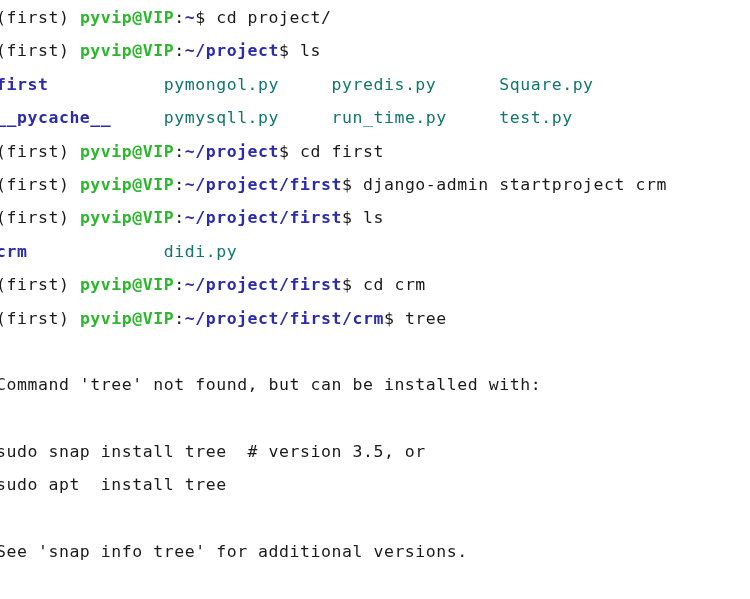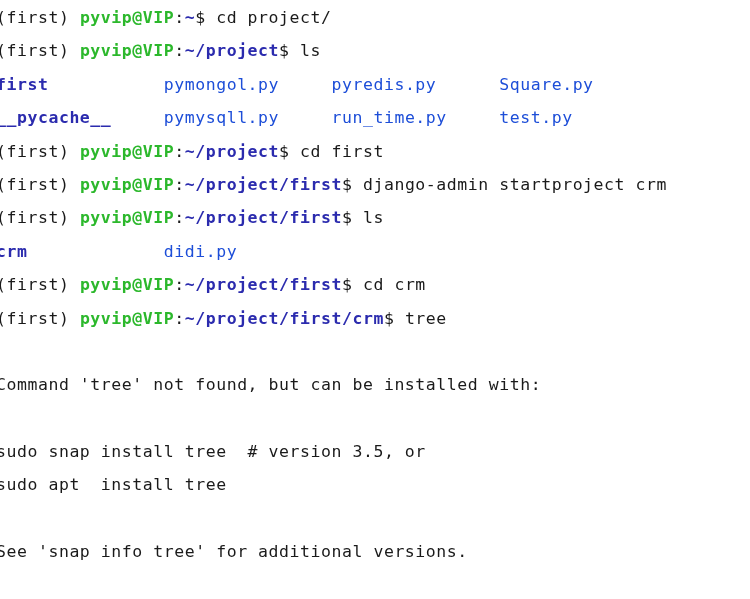--- a/index.html
+++ b/index.html
@@ -38,21 +38,21 @@
     white-space: pre;
     display: block;
   }
   .line.blank { color: transparent; }
 
   
   .c-default { color: #1a1a1a; }
   .c-user    { color: #2cb82c; font-weight: bold; }
   .c-path    { color: #2b2bae; font-weight: bold; }
   .c-dir     { color: #2b2bae; font-weight: bold; }
-  .c-file    { color: #1d4ed8; }
+  .c-file    { color: #0f766e; }
   .c-punct   { color: #1a1a1a; }
 </style>
 </head>
 <body>
 
 <div id="terminal">
   <div class="screen" id="screen"><div class="line" id="line-1"><span class="c-default">(first)</span><span class="c-default"> </span><span class="c-user">pyvip@VIP</span><span class="c-punct">:</span><span class="c-path">~</span><span class="c-punct">$</span><span class="c-default"> cd project/</span></div><div class="line" id="line-2"><span class="c-default">(first)</span><span class="c-default"> </span><span class="c-user">pyvip@VIP</span><span class="c-punct">:</span><span class="c-path">~/project</span><span class="c-punct">$</span><span class="c-default"> ls</span></div><div class="line" id="line-3"><span class="c-dir">first           </span><span class="c-file">pymongol.py     </span><span class="c-file">pyredis.py      </span><span class="c-file">Square.py</span></div><div class="line" id="line-4"><span class="c-dir">__pycache__     </span><span class="c-file">pymysqll.py     </span><span class="c-file">run_time.py     </span><span class="c-file">test.py</span></div><div class="line" id="line-5"><span class="c-default">(first)</span><span class="c-default"> </span><span class="c-user">pyvip@VIP</span><span class="c-punct">:</span><span class="c-path">~/project</span><span class="c-punct">$</span><span class="c-default"> cd first</span></div><div class="line" id="line-6"><span class="c-default">(first)</span><span class="c-default"> </span><span class="c-user">pyvip@VIP</span><span class="c-punct">:</span><span class="c-path">~/project/first</span><span class="c-punct">$</span><span class="c-default"> django-admin startproject crm</span></div><div class="line" id="line-7"><span class="c-default">(first)</span><span class="c-default"> </span><span class="c-user">pyvip@VIP</span><span class="c-punct">:</span><span class="c-path">~/project/first</span><span class="c-punct">$</span><span class="c-default"> ls</span></div><div class="line" id="line-8"><span class="c-dir">crm             </span><span class="c-file">didi.py</span></div><div class="line" id="line-9"><span class="c-default">(first)</span><span class="c-default"> </span><span class="c-user">pyvip@VIP</span><span class="c-punct">:</span><span class="c-path">~/project/first</span><span class="c-punct">$</span><span class="c-default"> cd crm</span></div><div class="line" id="line-10"><span class="c-default">(first)</span><span class="c-default"> </span><span class="c-user">pyvip@VIP</span><span class="c-punct">:</span><span class="c-path">~/project/first/crm</span><span class="c-punct">$</span><span class="c-default"> tree</span></div><div class="line blank" id="line-11">&nbsp;</div><div class="line" id="line-12"><span class="c-default">Command 'tree' not found, but can be installed with:</span></div><div class="line blank" id="line-13">&nbsp;</div><div class="line" id="line-14"><span class="c-default">sudo snap install tree  # version 3.5, or</span></div><div class="line" id="line-15"><span class="c-default">sudo apt  install tree</span></div><div class="line blank" id="line-16">&nbsp;</div><div class="line" id="line-17"><span class="c-default">See 'snap info tree' for additional versions.</span></div></div>
 </div>
 
 </body></html>

